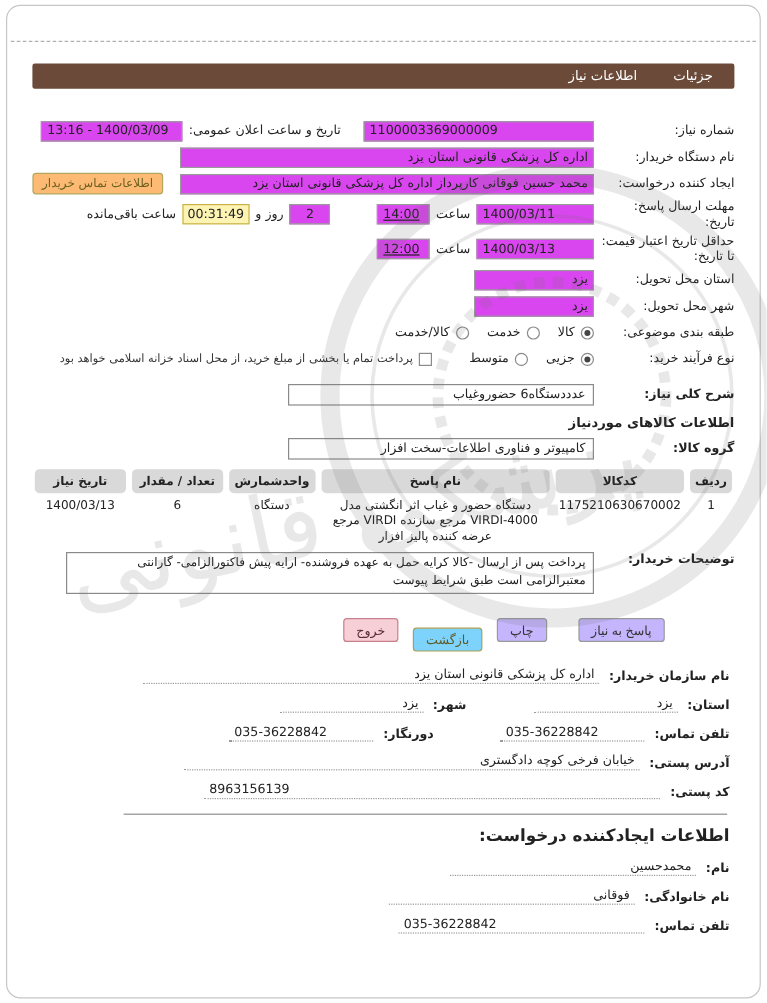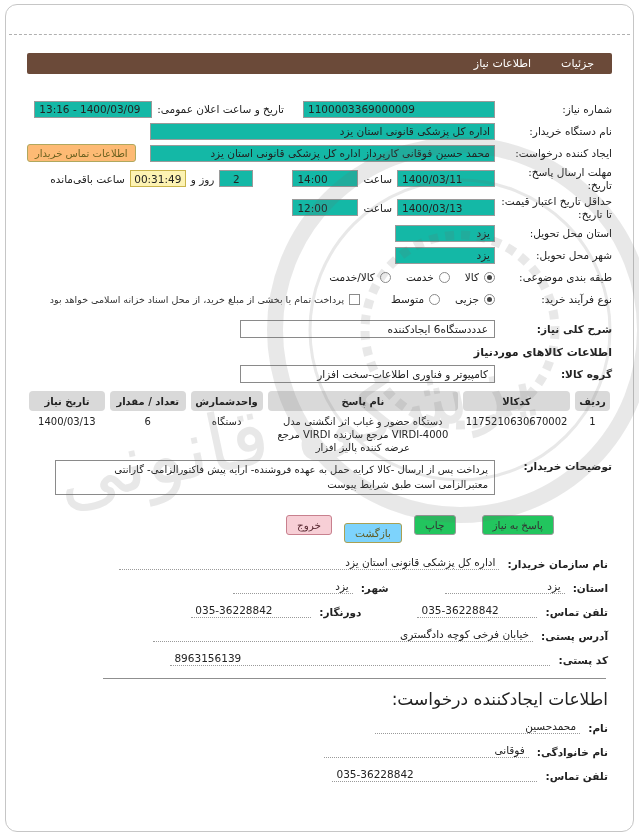--- a/index.html
+++ b/index.html
@@ -15,25 +15,25 @@
             background: #6b4a39; color: #fff; display: flex; align-items: center;
             gap: 30px; padding: 0 18px; font-size: 11px; border-radius: 2px; }
   .tab { cursor: pointer; }
 
   .form { position: absolute; top: 100px; right: 27px; left: 27px; }
   .row { display: flex; align-items: center; margin-bottom: 4px; min-height: 18px; gap: 5px; }
   .row.tall { min-height: 24px; }
   .lblcol { flex: none; width: 112px; font-size: 10.5px; text-align: right; }
   .lbl2 div { line-height: 1.2; }
   .plain { font-size: 10.5px; }
-  .inp { flex: none; height: 17px; border: 1px solid #9a9a9a; background: #14b8a6;
+  .inp { flex: none; height: 17px; border: 1px solid #9a9a9a; background: #d946ef;
          display: flex; align-items: center; padding: 0 4px; font-size: 10.5px; overflow: hidden; }
   .ltr { direction: ltr; }
   .w190 { width: 192px; } .w345 { width: 345px; } .w95 { width: 98px; }
-  .w45 { width: 66px; } .w35 { width: 34px; } .w100 { width: 100px; }
+  .w45 { width: 44px; text-decoration: underline; } .w35 { width: 34px; } .w100 { width: 100px; }
   .w255 { width: 255px; } .w52 { width: 56px; }
   .yellow { background: #fdf3b3; border-color: #c9b44a; }
   .gapR34 { margin-right: 34px; }
   .push-left { margin-right: auto; }
   .contact-btn { background: #fdba74; border: 1px solid #b0a85e; border-radius: 3px;
                  height: 18px; display: flex; align-items: center; padding: 0 7px;
                  font-size: 10px; color: #6b611f; cursor: pointer; }
   .radio { flex: none; width: 11px; height: 11px; border: 1px solid #8a8a8a;
            border-radius: 50%; background: #fff; position: relative; }
   .radio.on::after { content: ""; position: absolute; inset: 2px; border-radius: 50%; background: #444; }
@@ -52,41 +52,41 @@
   .td { display: flex; align-items: flex-start; justify-content: center;
         font-size: 10px; text-align: center; line-height: 1.3; padding-top: 4px; }
   .c-row { width: 36px; } .c-code { width: 110px; } .c-name { width: 196px; }
   .c-unit { width: 74px; } .c-qty { width: 78px; } .c-date { width: 78px; }
 
   .notes-row { display: flex; align-items: flex-start; margin-top: 6px; gap: 5px; }
   .notes-box { width: 440px; border: 1px solid #8a8a8a; padding: 2px 6px;
                font-size: 10px; line-height: 1.45; min-height: 32px; }
 
   .btnrow { display: flex; align-items: center; margin-top: 12px; gap: 12px; }
-  .btn { border: 1px solid #9a9a9a; background: #22c55e; border-radius: 3px; height: 20px;
+  .btn { border: 1px solid #9a9a9a; background: #c4b5fd; border-radius: 3px; height: 20px;
          display: flex; align-items: center; padding: 0 10px; font-size: 10.5px;
          cursor: pointer; white-space: nowrap; color: #333; }
   .btn-first { margin-right: 58px; margin-left: 14px; }
   .btn-back { background: #7dd3fc; border-color: #a9a053; color: #5f5b22; margin-top: 16px; }
   .btn-exit { background: #f7cfd6; border-color: #c8808e; color: #5a2a33; }
 
   .darkhdr { margin-top: 16px; height: 20px; background: #3e3531; border-radius: 3px;
              color: #fff; display: flex; align-items: center; padding: 0 12px;
              font-weight: bold; font-size: 11px; }
 
   .contact { margin-top: 12px; padding: 0 4px; }
   .crow { display: flex; align-items: flex-end; margin-bottom: 9px; min-height: 15px; }
   .clbl { flex: none; font-size: 10.5px; font-weight: bold; margin-left: 8px; }
   .cval { border-bottom: 1px dotted #9a9a9a; font-size: 10.5px; padding: 0 4px 1px;
           text-align: right; overflow: hidden; white-space: nowrap; }
   .cval.num { direction: ltr; text-align: left; }
   .cv380 { width: 380px; } .cv120 { width: 120px; } .cv205 { width: 205px; }
   .pair-gap { margin-right: 56px; }
   .sep { border-top: 1px solid #8f8f8f; margin: 12px 2px 10px 72px; }
-  .subhdr { font-weight: normal; font-size: 17px; margin-bottom: 10px; }
+  .subhdr { font-weight: bold; font-size: 14px; margin-bottom: 10px; }
 
   .watermark { position: absolute; inset: 0; opacity: 0.15; pointer-events: none; z-index: 9; }
 </style>
 </head>
 <body>
 
 <div class="screen">
   <div class="frame"></div>
   <div class="dashed"></div>
 
@@ -164,21 +164,21 @@
       <span class="radio on"></span>
       <span class="opt-lbl">جزیی</span>
       <span class="radio"></span>
       <span class="opt-lbl">متوسط</span>
       <span class="chk" style="margin-right:16px"></span>
       <span class="note">پرداخت تمام یا بخشی از مبلغ خرید، از محل اسناد خزانه اسلامی خواهد بود</span>
     </div>
 
     <div class="row" style="margin-top:12px">
       <span class="lblcol boldlbl">شرح کلی نیاز:</span>
-      <span class="secbox w255">عدددستگاه6 ایجادکننده</span>
+      <span class="secbox w255">عدددستگاه6 حضوروغیاب</span>
     </div>
 
     <div class="sec-hdr">اطلاعات کالاهای موردنیاز</div>
 
     <div class="row">
       <span class="lblcol boldlbl">گروه کالا:</span>
       <span class="secbox w255">کامپیوتر و فناوری اطلاعات-سخت افزار</span>
     </div>
 
     <div class="tbl">

